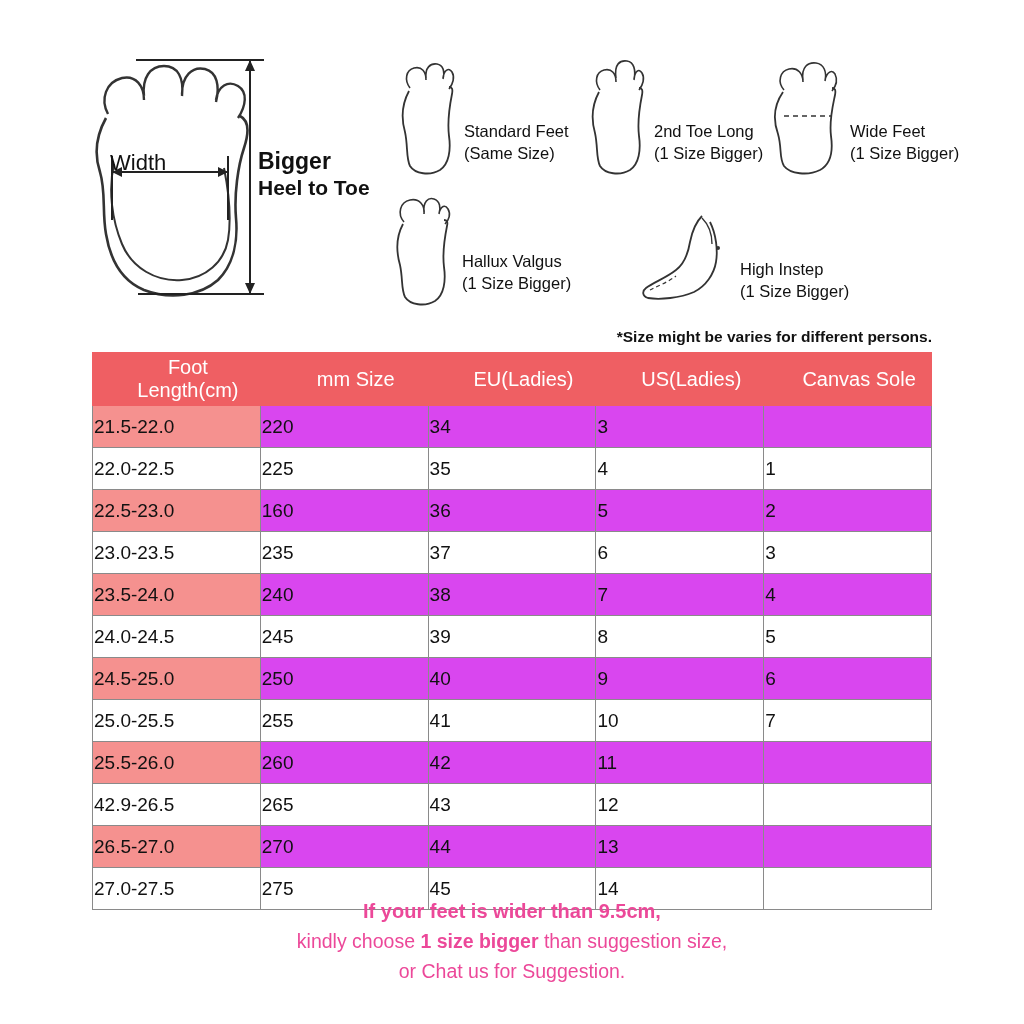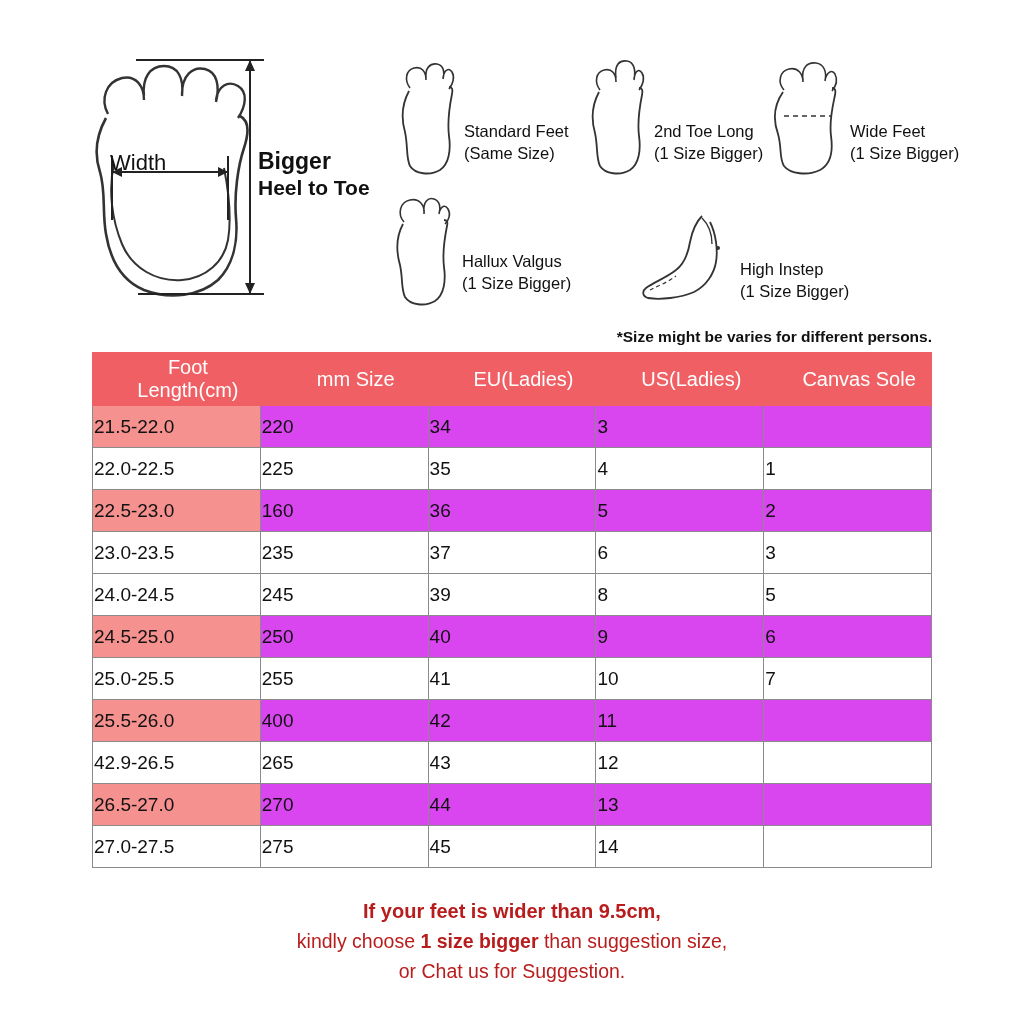--- a/index.html
+++ b/index.html
@@ -119,21 +119,21 @@
 
   
   .footer-note {
     position: absolute;
     left: 0;
     right: 0;
     top: 896px;
     text-align: center;
     font-size: 19.5px;
     line-height: 30px;
-    color: #b91c1c;
+    color: #ec4899;
   }
   .footer-note .b { font-weight: bold; }
   .footer-line1 { font-weight: bold; font-size: 20px; }
 </style>
 </head>
 <body>
 
 <div class="diagram-area">
 
   <svg class="foot-outline-big" viewBox="0 0 190 265">
@@ -281,20 +281,27 @@
       <td class="col-us">5</td>
       <td class="col-canvas">2</td>
     </tr>
     <tr>
       <td class="col-foot">23.0-23.5</td>
       <td class="col-mm">235</td>
       <td class="col-eu">37</td>
       <td class="col-us">6</td>
       <td class="col-canvas">3</td>
     </tr>
+    <tr class="alt">
+      <td class="col-foot">23.5-24.0</td>
+      <td class="col-mm">240</td>
+      <td class="col-eu">38</td>
+      <td class="col-us">7</td>
+      <td class="col-canvas">4</td>
+    </tr>
     <tr>
       <td class="col-foot">24.0-24.5</td>
       <td class="col-mm">245</td>
       <td class="col-eu">39</td>
       <td class="col-us">8</td>
       <td class="col-canvas">5</td>
     </tr>
     <tr class="alt">
       <td class="col-foot">24.5-25.0</td>
       <td class="col-mm">250</td>
@@ -304,21 +311,21 @@
     </tr>
     <tr>
       <td class="col-foot">25.0-25.5</td>
       <td class="col-mm">255</td>
       <td class="col-eu">41</td>
       <td class="col-us">10</td>
       <td class="col-canvas">7</td>
     </tr>
     <tr class="alt">
       <td class="col-foot">25.5-26.0</td>
-      <td class="col-mm">400</td>
+      <td class="col-mm">260</td>
       <td class="col-eu">42</td>
       <td class="col-us">11</td>
       <td class="col-canvas"></td>
     </tr>
     <tr>
       <td class="col-foot">42.9-26.5</td>
       <td class="col-mm">265</td>
       <td class="col-eu">43</td>
       <td class="col-us">12</td>
       <td class="col-canvas"></td>

